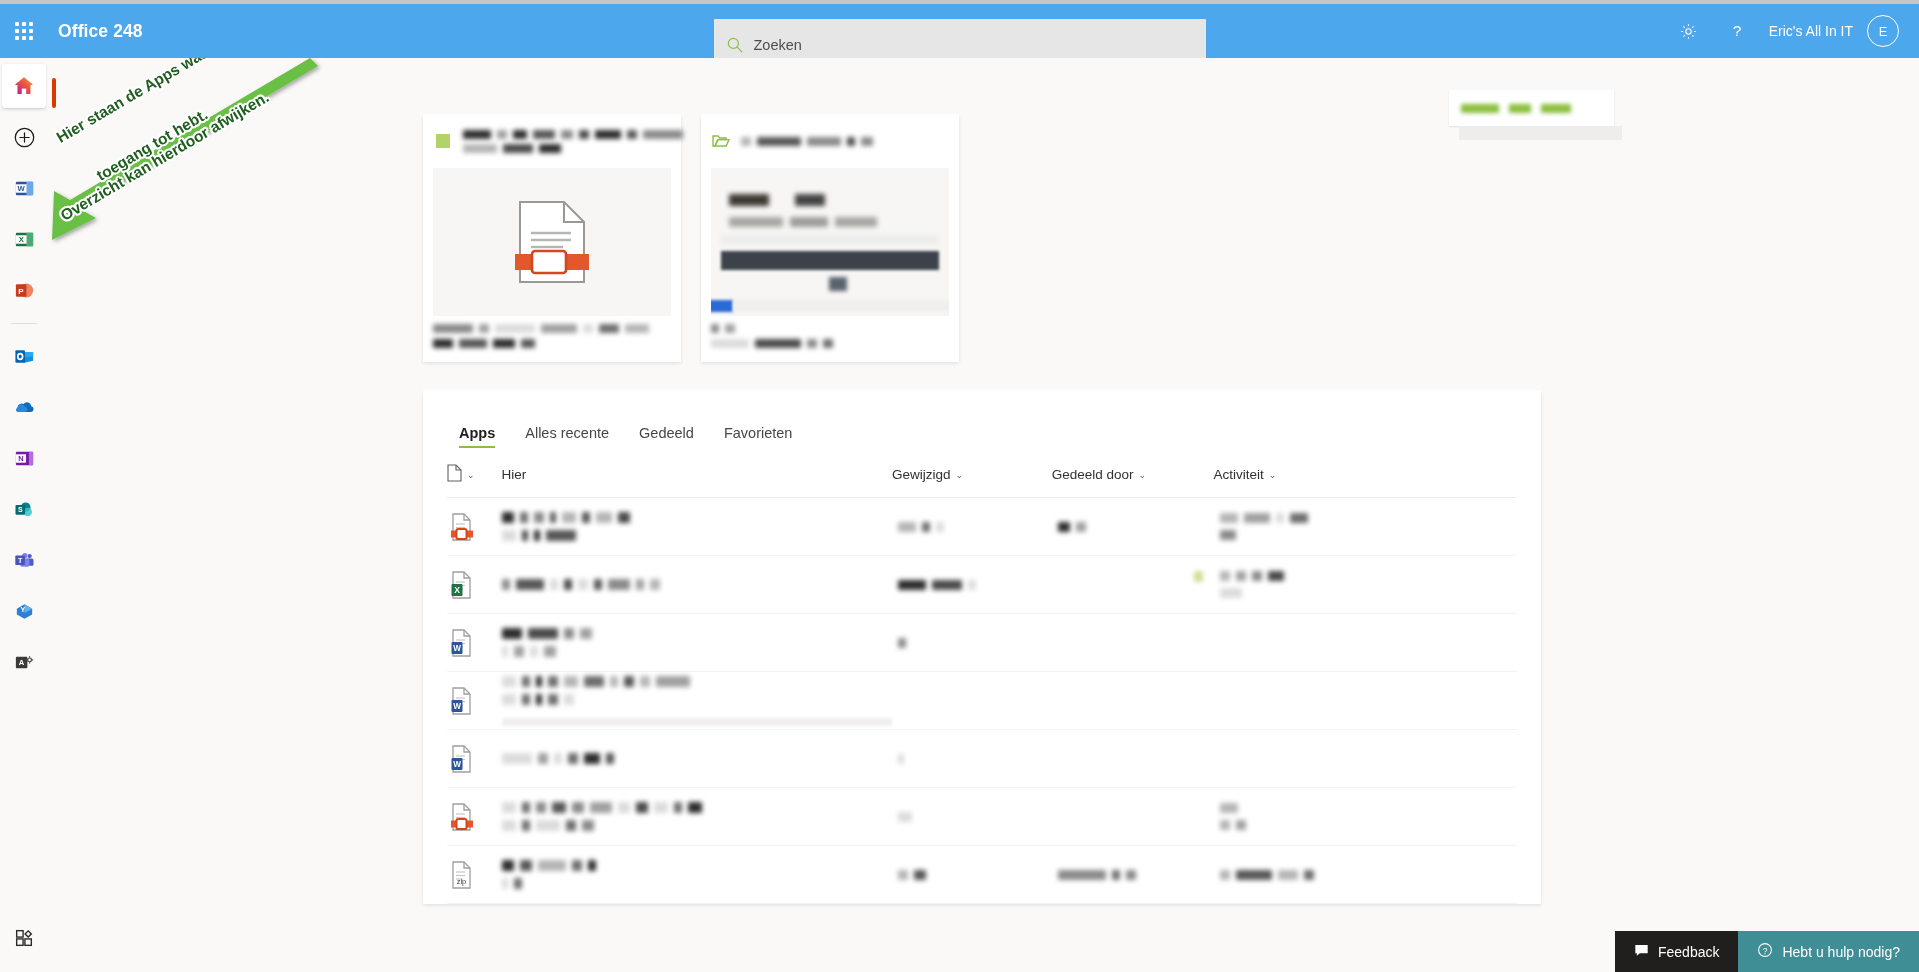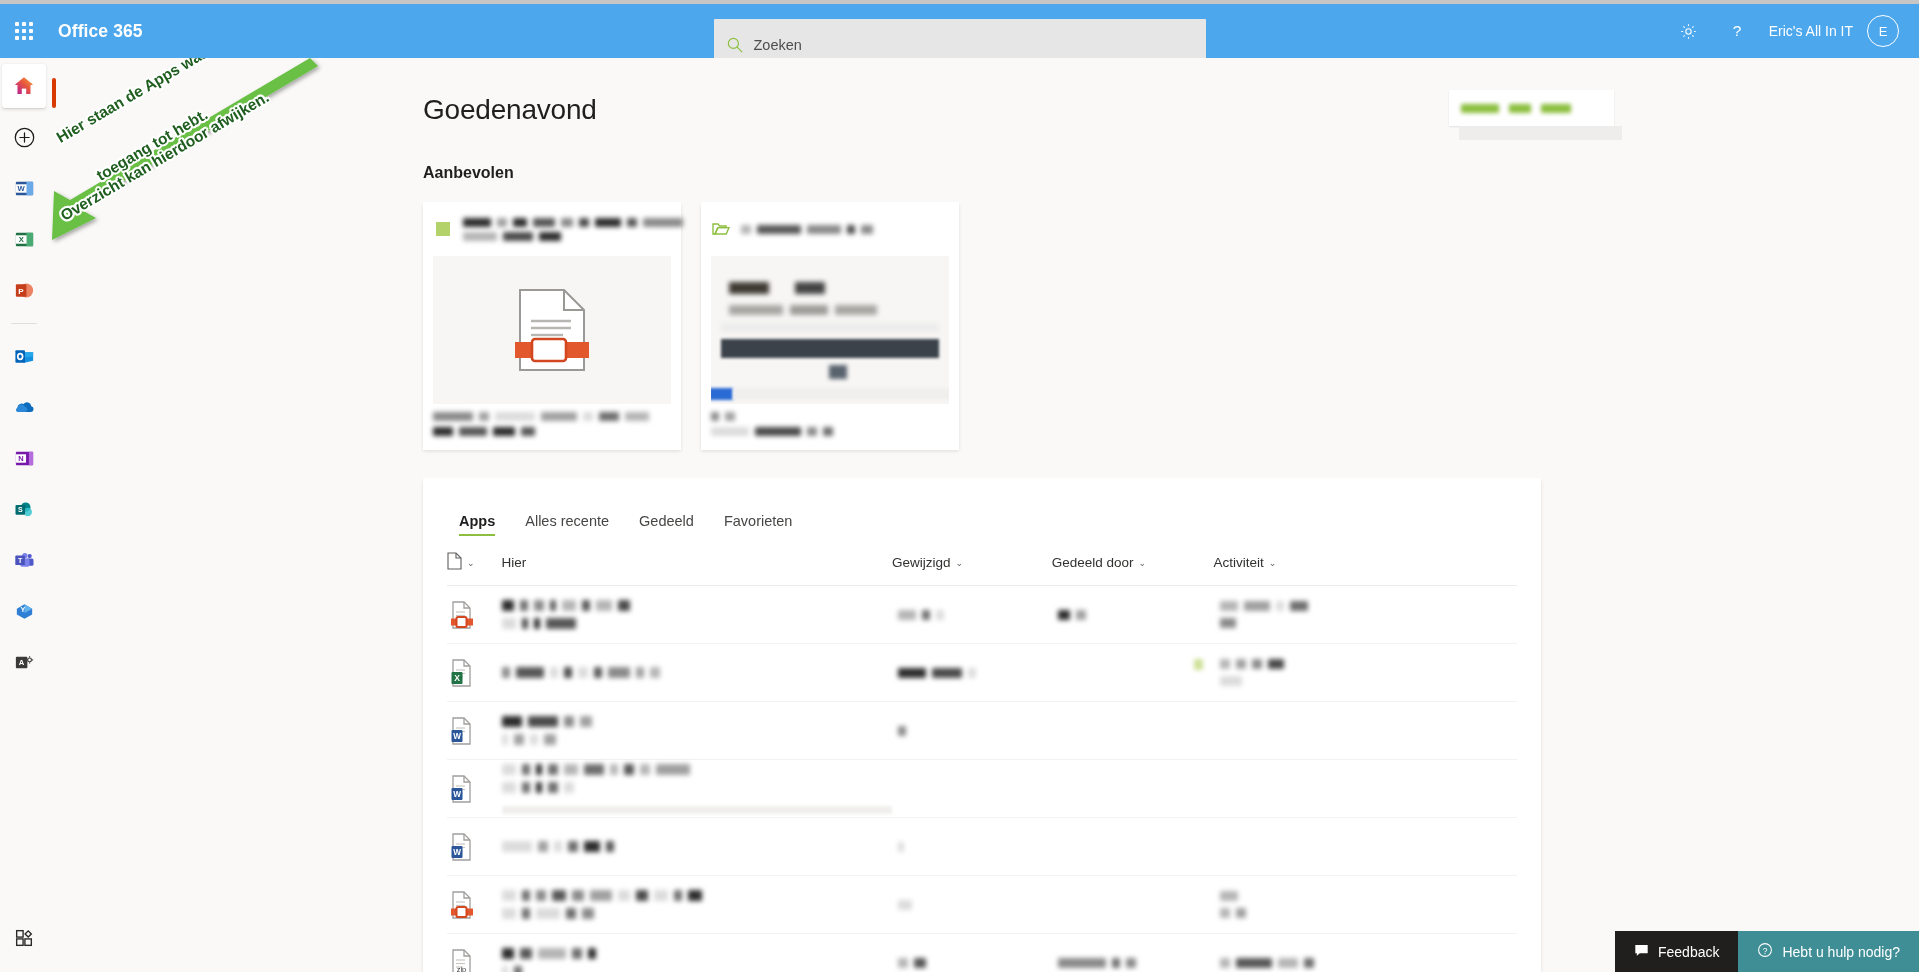--- a/index.html
+++ b/index.html
@@ -236,21 +236,21 @@
         <i></i>
         <i></i>
         <i></i>
         <i></i>
         <i></i>
         <i></i>
         <i></i>
     </div>
   </div>
 
-  <div class="brand">Office 365</div>
+  <div class="brand">Office 248</div>
 
   <div class="searchwrap">
     <div class="searchbox">
       <span class="search-ico">
         <svg viewBox="0 0 20 20" width="18" height="18">
           <circle cx="8.2" cy="8.2" r="5.6" fill="none" stroke="#8cbf3f" stroke-width="1.3"></circle>
           <line x1="12.4" y1="12.4" x2="17.6" y2="17.6" stroke="#8cbf3f" stroke-width="1.3" stroke-linecap="round"></line>
         </svg>
       </span>
       <input class="search-input" type="text" placeholder="Zoeken" style="">
@@ -404,32 +404,30 @@
           <rect x="13" y="13" width="7" height="7"></rect>
           <path d="M13.2 7.6 16.6 4.2 20 7.6 16.6 11z"></path>
         </g>
       </svg>
     </div>
   </div>
 
   <div class="main">
     <div class="main-inner">
 
-      <div class="greeting">Goedenavond</div>
 
       <div class="mini-widget">
         <div class="mini-card" id="mini-bars">
             <span class="mini-bar" style="width: 38px; background: rgb(140, 191, 63);"></span>
             <span class="mini-bar" style="width: 22px; background: rgb(140, 191, 63);"></span>
             <span class="mini-bar" style="width: 30px; background: rgb(140, 191, 63);"></span>
           </div>
         <div class="mini-card-shadow"></div>
       </div>
 
-      <div class="sec-title">Aanbevolen</div>
 
       <div class="cards">
 
         <div class="card">
           <div class="card-head">
             <span class="card-head-ico">
               <svg width="14" height="14" viewBox="0 0 14 14">
                   <rect width="14" height="14" fill="#b3d36a"></rect>
                 </svg>
             </span>

